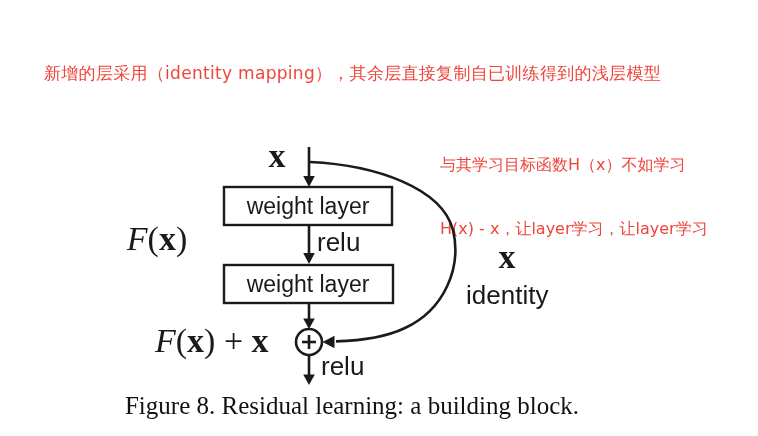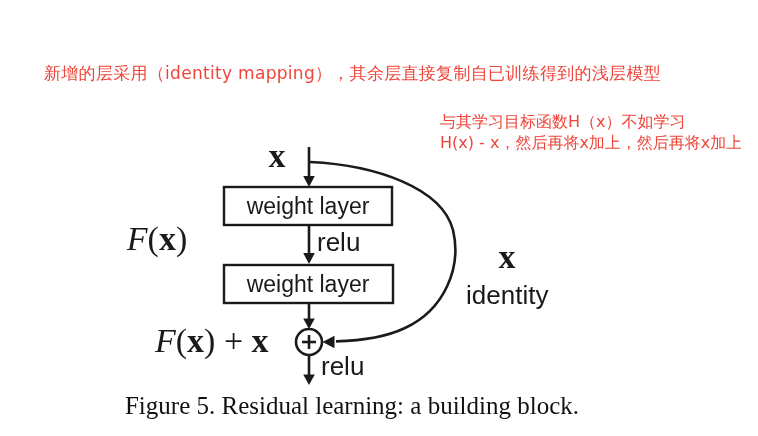--- a/index.html
+++ b/index.html
@@ -10,21 +10,21 @@
   .note-top {
     position:absolute; left:44px; top:62px;
     font-size:17px; font-weight:500; letter-spacing:.3px;
     color:var(--annotation-red,#ee453b); white-space:nowrap;
   }
   .note-side {
     position:absolute; left:440px; top:111px;
     font-size:16px; font-weight:500; line-height:21px;
     color:var(--annotation-red,#ee453b);
   }
-  .note-side div { white-space:nowrap; }
+  .note-side div { white-space:nowrap;margin-top:43px; }
   svg.diagram { position:absolute; left:0; top:0; display:block; }
   svg .stroke { stroke:var(--ink,#1a1a1a); fill:none; }
   svg .fillhead { fill:var(--ink,#1a1a1a); stroke:none; }
   svg .boxfill { fill:#ffffff; stroke:var(--ink,#1a1a1a); }
   svg text { fill:var(--ink,#1a1a1a); stroke:none; }
   .sans23 { font-family:"Liberation Sans","DejaVu Sans",sans-serif; font-size:23px; }
   .sans26 { font-family:"Liberation Sans","DejaVu Sans",sans-serif; font-size:26px; }
   .math  { font-family:"Liberation Serif","DejaVu Serif",serif; font-size:34px; }
   .mi { font-style:italic; }
   .mb { font-weight:bold; }
@@ -36,21 +36,21 @@
 </style>
 </head>
 <body>
 
 <div class="screen">
 
   <div class="note-top">新增的层采用（identity mapping），其余层直接复制自已训练得到的浅层模型</div>
 
   <div class="note-side">
     <div>与其学习目标函数H（x）不如学习</div>
-    <div>H(x) - x，然后再将x加上，然后再将x加上</div>
+    <div>H(x) - x，让layer学习，让layer学习</div>
   </div>
 
   <svg class="diagram" width="758" height="436" viewBox="0 0 758 436">
 
     <text class="math mb" x="277" y="167" text-anchor="middle">x</text>
 
     <g>
       <line class="stroke" stroke-width="2.6" x1="309" y1="147" x2="309" y2="177"></line>
       <polygon class="fillhead" points="309,187 303.2,176 314.8,176"></polygon>
     </g>
@@ -92,14 +92,14 @@
       <polygon class="fillhead" points="309,385 303.2,374.5 314.8,374.5"></polygon>
     </g>
     <text class="sans26" x="321" y="375" text-anchor="start">relu</text>
 
     <text class="math" x="155" y="352" text-anchor="start"><tspan class="mi">F</tspan><tspan>(</tspan><tspan class="mb">x</tspan><tspan>)&nbsp;+&nbsp;</tspan><tspan class="mb">x</tspan></text>
 
     <text class="math mb" x="507" y="268" text-anchor="middle">x</text>
     <text class="sans26" x="466" y="304" text-anchor="start">identity</text>
   </svg>
 
-  <div class="caption">Figure 5. Residual learning: a building block.</div>
+  <div class="caption">Figure 8. Residual learning: a building block.</div>
 </div>
 
 </body></html>

